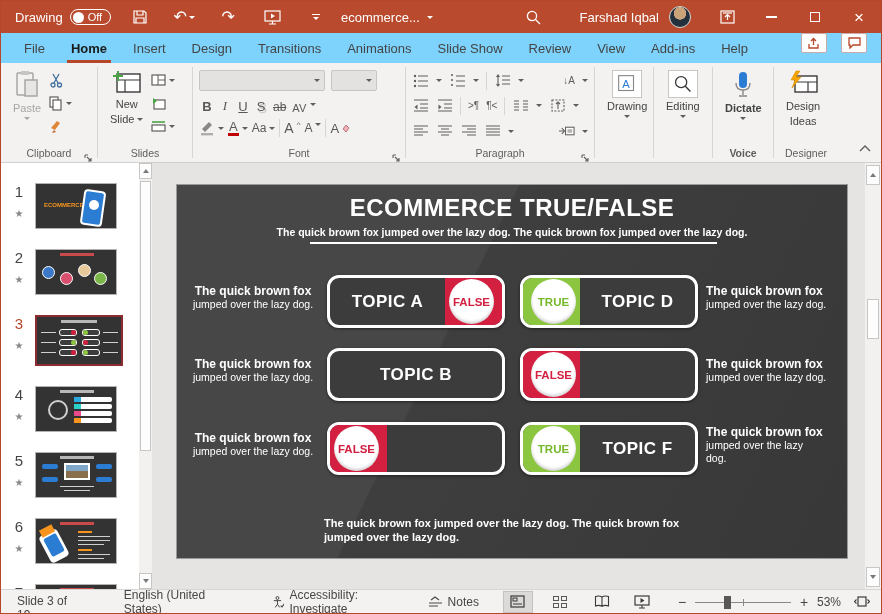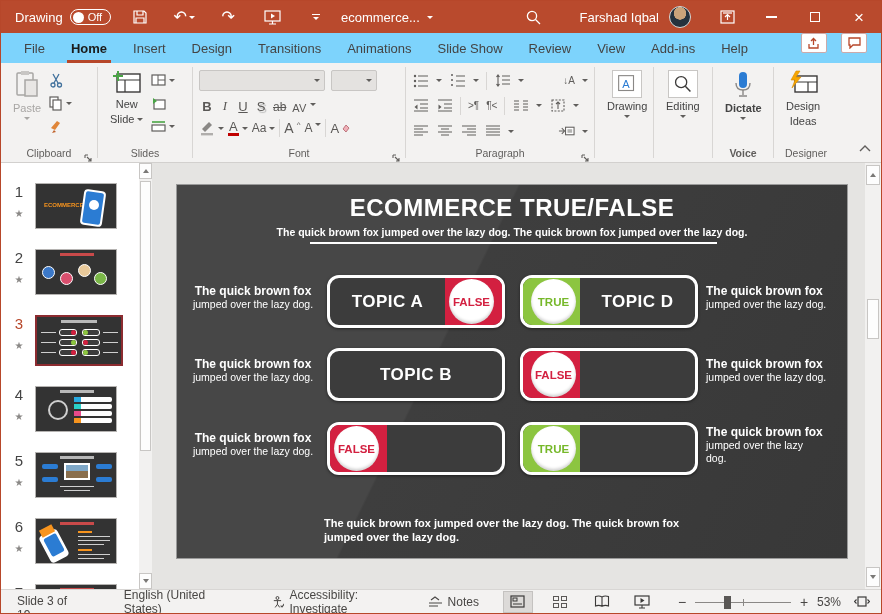--- a/index.html
+++ b/index.html
@@ -687,20 +687,21 @@
         </div>
         <div class="card" style="left:150px; top:237px;">
           <span class="badge red right-side">
             <span class="bcircle red-t">FALSE</span>
           </span>
         </div>
         <div class="card" style="left:343px; top:237px;">
           <span class="badge green left-side">
             <span class="bcircle green-t">TRUE</span>
           </span>
+          <span class="clabel">TOPIC F</span>
         </div>
         <div class="srow-text rt" style="left:529px; top:241px; width:118px;">
           <span class="b1">The quick brown fox</span>
           <span class="b2">jumped over the lazy dog.</span>
         </div>
 
         <div class="s-footer">The quick brown fox jumped over the lazy dog. The quick brown fox jumped over the lazy dog.</div>
       </div>
     </div>
 

